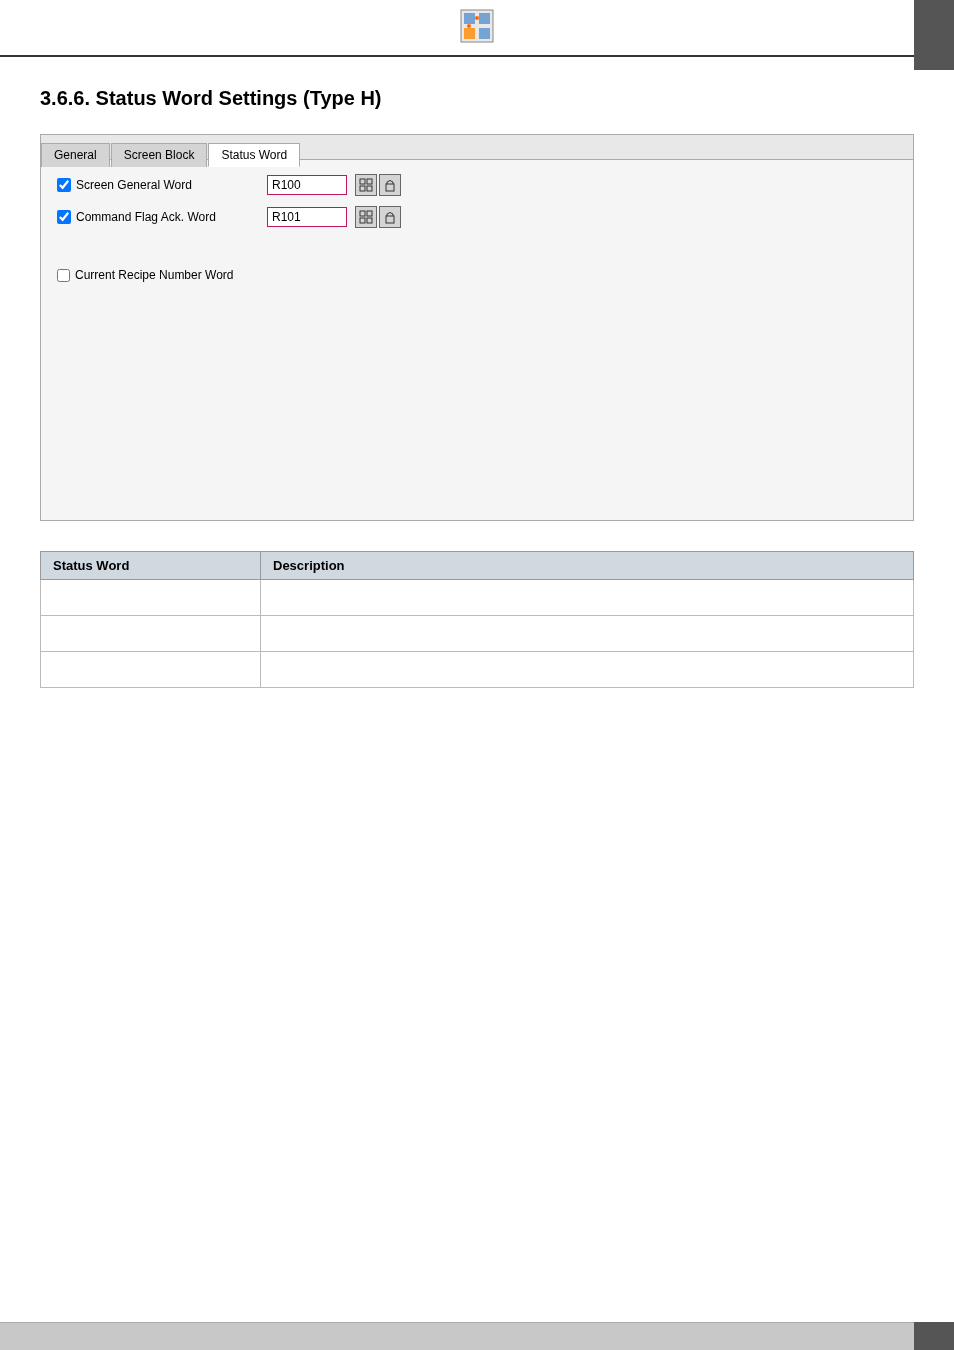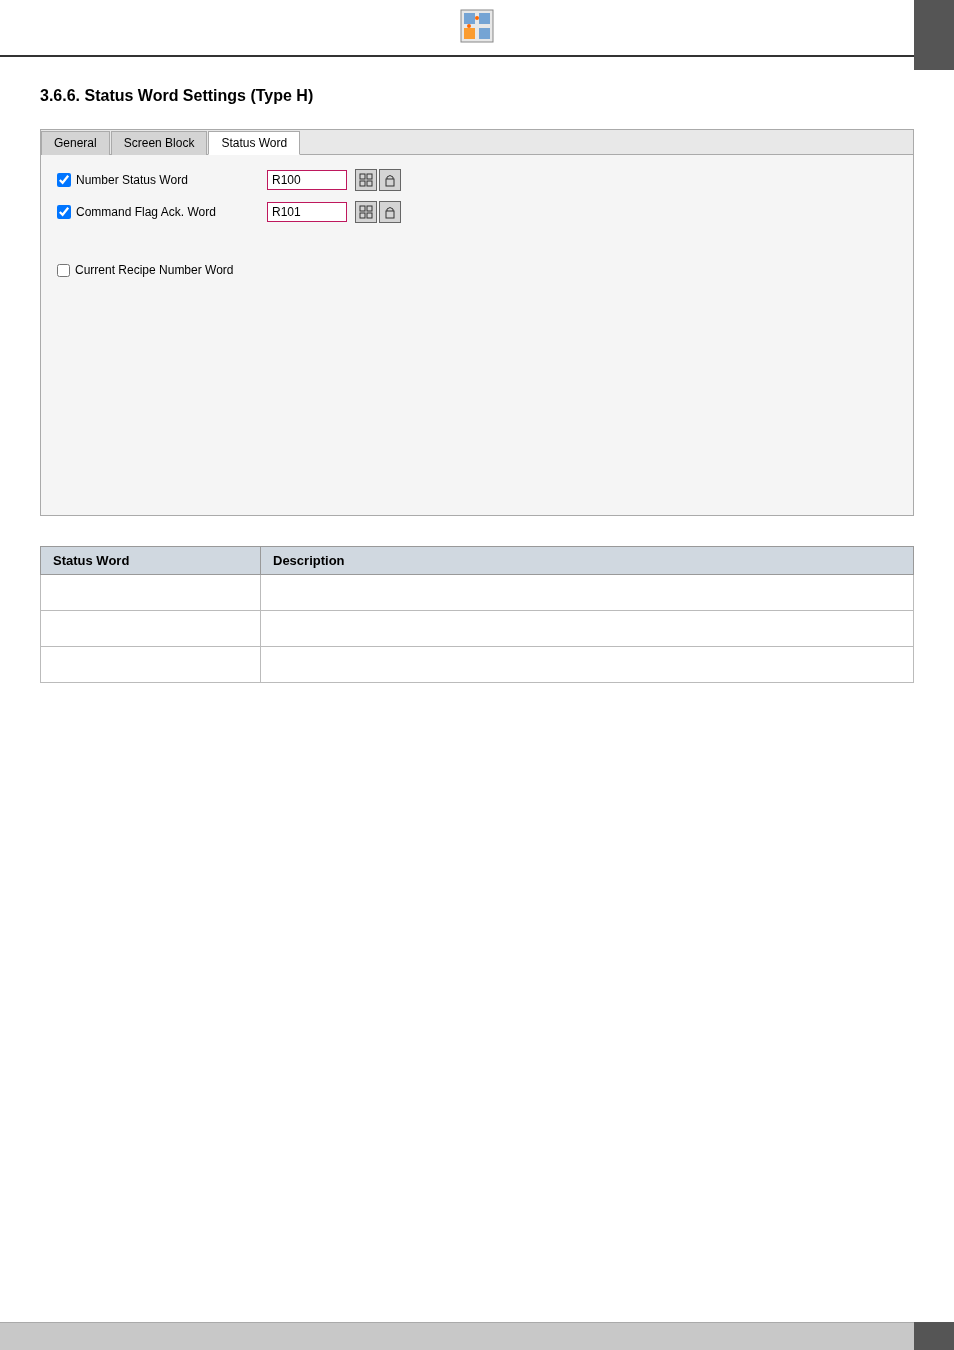--- a/index.html
+++ b/index.html
@@ -36,21 +36,21 @@
       height: 70px;
       background: #555;
     }
 
     
     .main-content {
       padding: 30px 40px 20px 40px;
     }
 
     .page-title {
-      font-size: 16px;
+      font-size: 20px;
       font-weight: bold;
       margin-bottom: 24px;
     }
 
     
     .tab-panel {
       border: 1px solid #aaa;
       margin-bottom: 30px;
     }
 
@@ -62,21 +62,21 @@
 
     .tab {
       padding: 4px 12px;
       border: 1px solid #aaa;
       border-bottom: none;
       background: #d4d4d4;
       cursor: pointer;
       font-size: 12px;
       margin-right: 1px;
       position: relative;
-      top: 1px;
+      top: 8px;
     }
 
     .tab.active {
       background: #fff;
       border-bottom: 1px solid #fff;
       z-index: 1;
     }
 
     .tab-content {
       background: #f5f5f5;
@@ -212,21 +212,21 @@
       <div class="tab">General</div>
       <div class="tab">Screen Block</div>
       <div class="tab active">Status Word</div>
     </div>
 
     <div class="tab-content">
 
       <div class="settings-row">
         <label class="checkbox-label">
           <input type="checkbox" checked="" style="">
-          <span>Number Status Word</span>
+          <span>Screen General Word</span>
         </label>
         <input type="text" class="register-input" value="R100" style="">
         <div class="icon-buttons">
           <button class="icon-btn" title="Grid">
             <svg width="14" height="14" viewBox="0 0 14 14">
               <rect x="1" y="1" width="5" height="5" fill="none" stroke="#333" stroke-width="1"></rect>
               <rect x="8" y="1" width="5" height="5" fill="none" stroke="#333" stroke-width="1"></rect>
               <rect x="1" y="8" width="5" height="5" fill="none" stroke="#333" stroke-width="1"></rect>
               <rect x="8" y="8" width="5" height="5" fill="none" stroke="#333" stroke-width="1"></rect>
             </svg>

